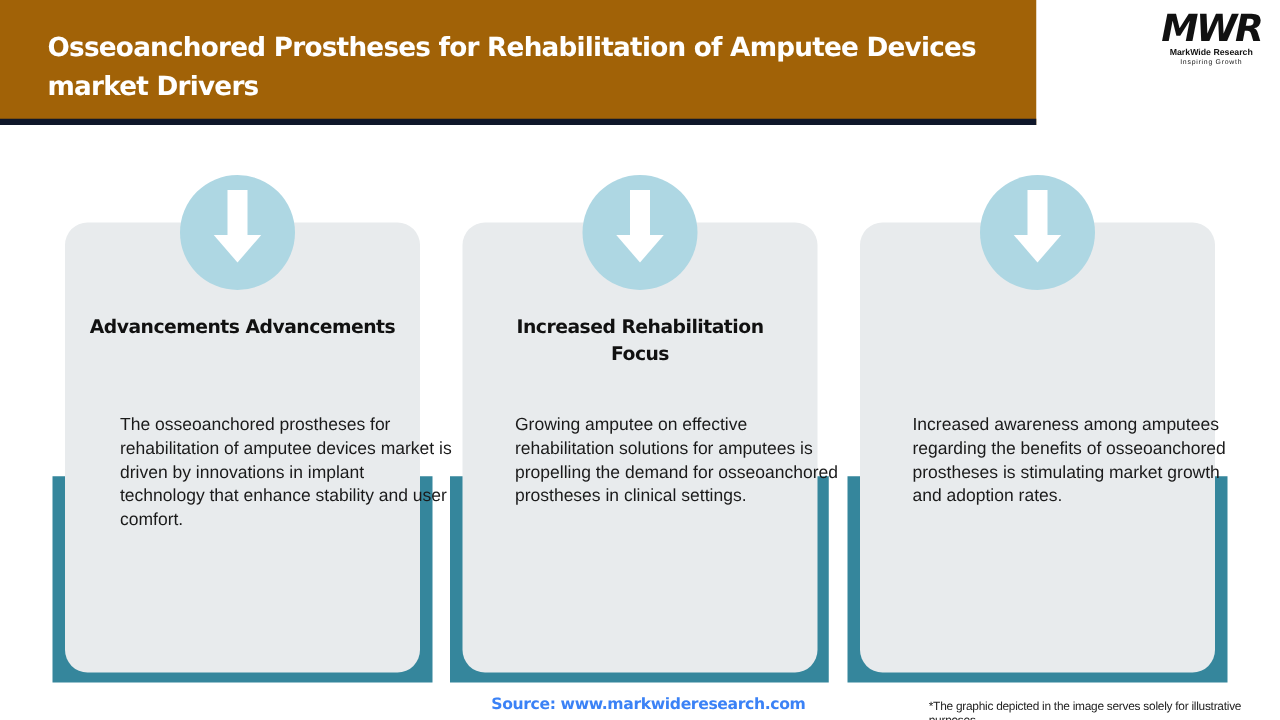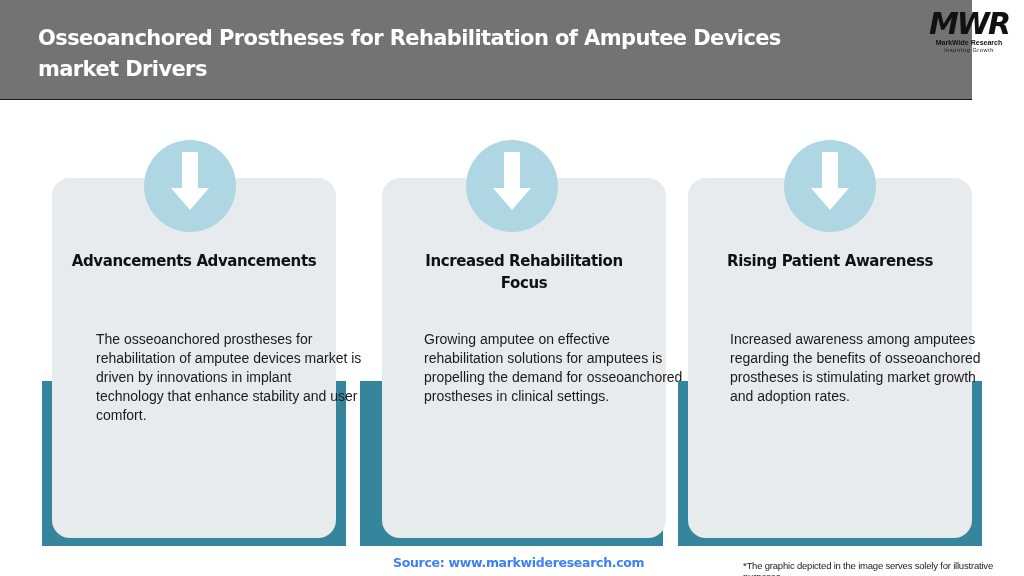--- a/index.html
+++ b/index.html
@@ -4,23 +4,23 @@
   <style>
     * { margin: 0; padding: 0; box-sizing: border-box; }
     html, body {
       width: 1024px; height: 576px; overflow: hidden;
       background: #ffffff;
       font-family: "Liberation Sans", sans-serif;
     }
     .page { position: relative; width: 1024px; height: 576px; background: #ffffff; }
 
     .header {
-      position: absolute; left: 0; top: 0; width: 972px; height: 100px;
-      background: #737373;
-      border-bottom: 1px solid #0f172a;
+      position: absolute; left: 0; top: 0; width: 829px; height: 100px;
+      background: #a16207;
+      border-bottom: 5px solid #0f172a;
     }
     .header-title {
       position: absolute; left: 38px; top: 23px; width: 820px;
       color: #ffffff; font-weight: bold; font-size: 21px; line-height: 31px;
       font-family: "DejaVu Sans", sans-serif;
       letter-spacing: -0.6px;
     }
     .logo {
       position: absolute; left: 924px; top: 10px; width: 90px; height: 50px;
       text-align: center;
@@ -99,36 +99,35 @@
     <div class="circle" style="left:104px;">
       <svg width="92" height="92" viewBox="0 0 92 92">
         <rect x="38" y="12" width="16" height="38" fill="#ffffff"></rect>
         <polygon points="27,48 65,48 46,70" fill="#ffffff"></polygon>
       </svg>
     </div>
   </div>
 
   <div class="col" style="left:360px;">
     <div class="backing" style="left:0px; width:303px;"></div>
-    <div class="card" style="left:22px; width:284px;">
+    <div class="card" style="left:10px; width:284px;">
       <div class="card-title" style="top:72px; padding:0 40px;">Increased Rehabilitation Focus</div>
       <div class="card-text" style="left:10px; top:152px; width:268px;">Growing amputee on effective rehabilitation solutions for amputees is propelling the demand for osseoanchored prostheses in clinical settings.</div>
     </div>
     <div class="circle" style="left:106px;">
       <svg width="92" height="92" viewBox="0 0 92 92">
         <rect x="38" y="12" width="16" height="38" fill="#ffffff"></rect>
         <polygon points="27,48 65,48 46,70" fill="#ffffff"></polygon>
       </svg>
     </div>
   </div>
 
   <div class="col" style="left:678px;">
     <div class="backing" style="left:0px; width:304px;"></div>
     <div class="card" style="left:10px; width:284px;">
-      <div class="card-title" style="top:72px;">Rising Patient Awareness</div>
       <div class="card-text" style="left:10px; top:152px; width:268px;">Increased awareness among amputees regarding the benefits of osseoanchored prostheses is stimulating market growth and adoption rates.</div>
     </div>
     <div class="circle" style="left:106px;">
       <svg width="92" height="92" viewBox="0 0 92 92">
         <rect x="38" y="12" width="16" height="38" fill="#ffffff"></rect>
         <polygon points="27,48 65,48 46,70" fill="#ffffff"></polygon>
       </svg>
     </div>
   </div>
 

